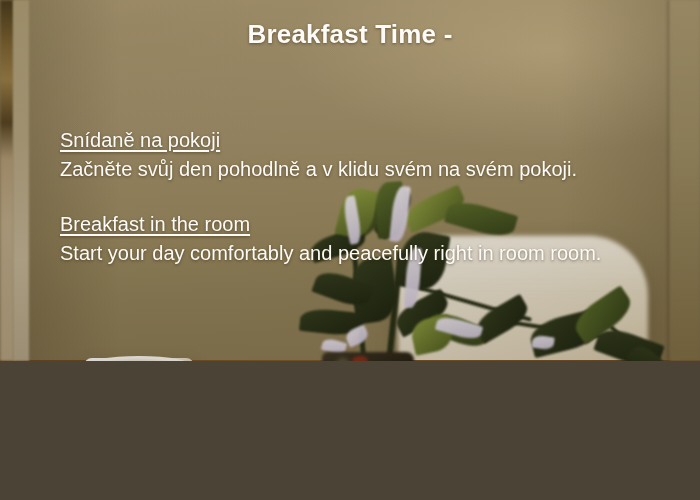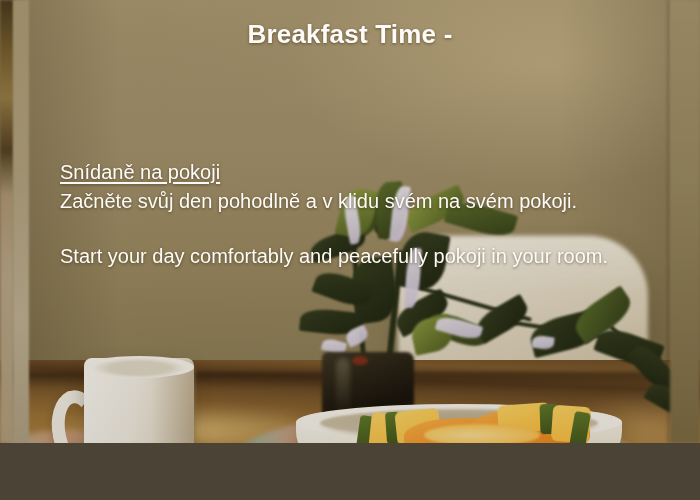--- a/index.html
+++ b/index.html
@@ -1,21 +1,21 @@
 <!DOCTYPE html>
 <html><head>
 <meta charset="utf-8">
 <title>Breakfast Time</title>
 <style>
   html,body{margin:0;padding:0;background:#4a4336;}
   *{box-sizing:border-box;}
 
   #poster{
     position:relative;
-    width:700px;height:443px;
+    width:700px;height:361px;
     overflow:hidden;
     font-family:"Liberation Sans","DejaVu Sans",sans-serif;
     background:#ef4444;
   }
 
   
   .photo{position:absolute;inset:0;overflow:hidden;}
 
   
   .wall{
@@ -246,21 +246,20 @@
     text-shadow:0 1px 3px rgba(45,32,12,.55);
   }
   .sec{margin-bottom:26px;}
   .sec:last-child{margin-bottom:0;}
   .sec-head{
     display:inline-block;
     text-decoration:underline;
     text-underline-offset:3px;
     text-decoration-thickness:1.5px;
     margin-bottom:1px;
-    margin-top:32px;
   }
   .sec-body{display:block;}
 </style>
 </head>
 <body>
 
 <div id="poster">
 
   <div class="photo">
 
@@ -362,19 +361,20 @@
     </div>
 
     <div class="body">
 
       <div class="sec">
         <span class="sec-head">Snídaně na pokoji</span>
         <span class="sec-body">Začněte svůj den pohodlně a v klidu svém na svém pokoji.</span>
       </div>
 
       <div class="sec">
-        <span class="sec-body">Start your day comfortably and peacefully pokoji in your room.</span>
+        <span class="sec-head">Breakfast in the room</span>
+        <span class="sec-body">Start your day comfortably and peacefully right in room room.</span>
       </div>
 
     </div>
   </div>
 
 </div>
 
 </body></html>

